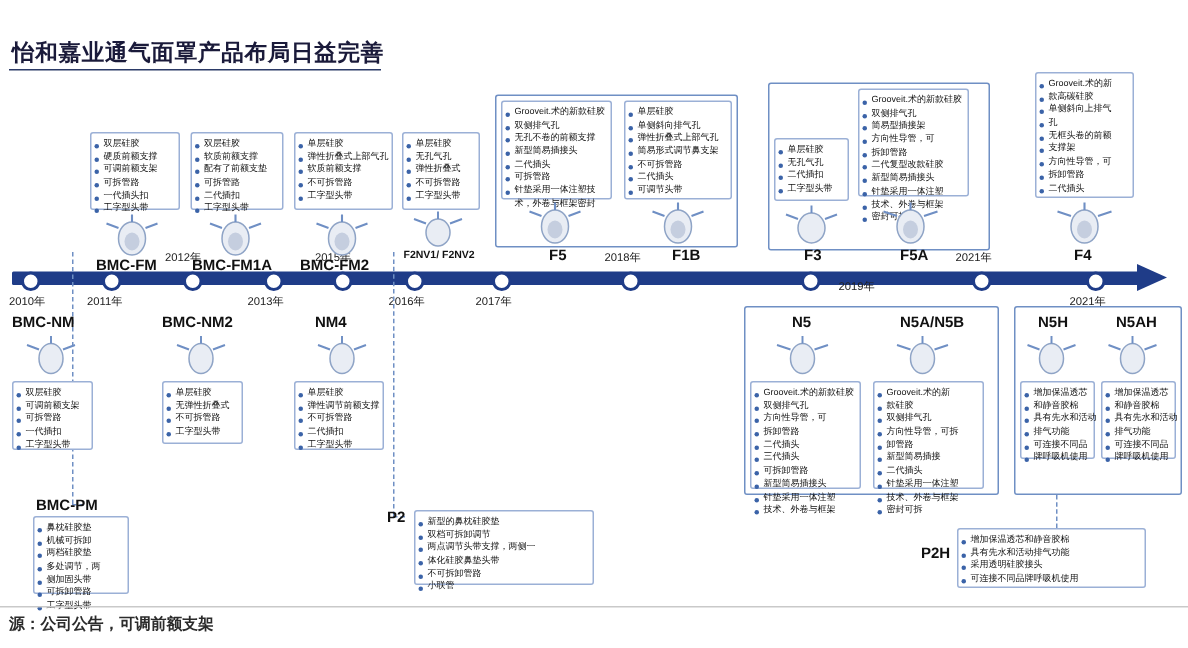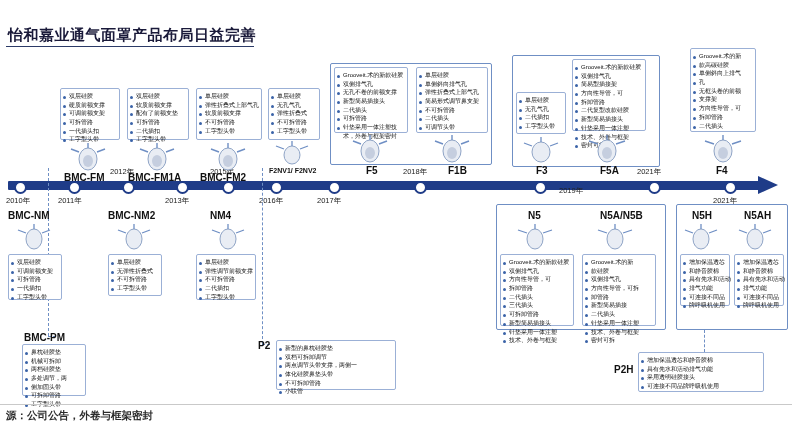--- a/index.html
+++ b/index.html
@@ -373,13 +373,13 @@
 <div class="card" style="left:638px;top:352px;width:126px;height:40px;">
   <ul class="bullets" style="left:1px;top:3px;">
     <li>增加保温透芯和静音胶棉</li>
     <li>具有先水和活动排气功能</li>
     <li>采用透明硅胶接头</li>
     <li>可连接不同品牌呼吸机使用</li>
   </ul>
 </div>
 
 <div class="footer-rule"></div>
-<div class="footer">源：公司公告，外卷与框架密封</div>
+<div class="footer">源：公司公告，可调前额支架</div>
 
 </body></html>

